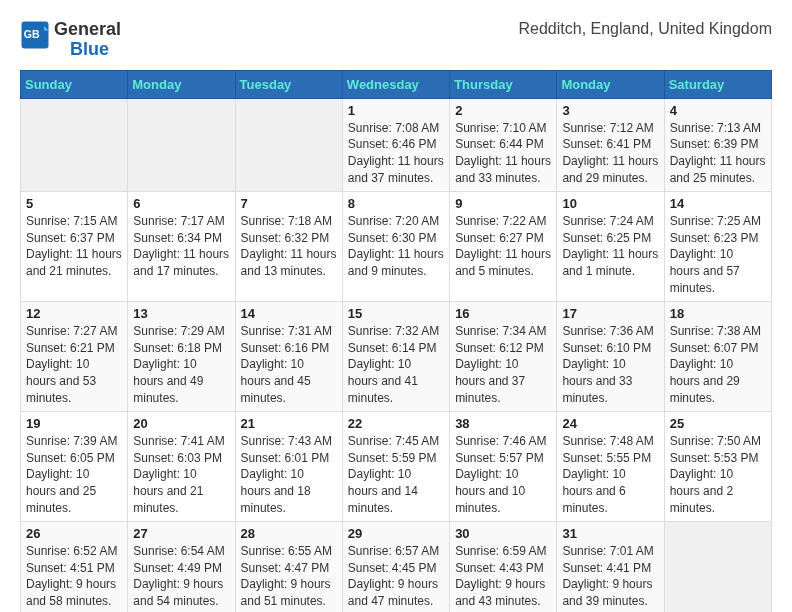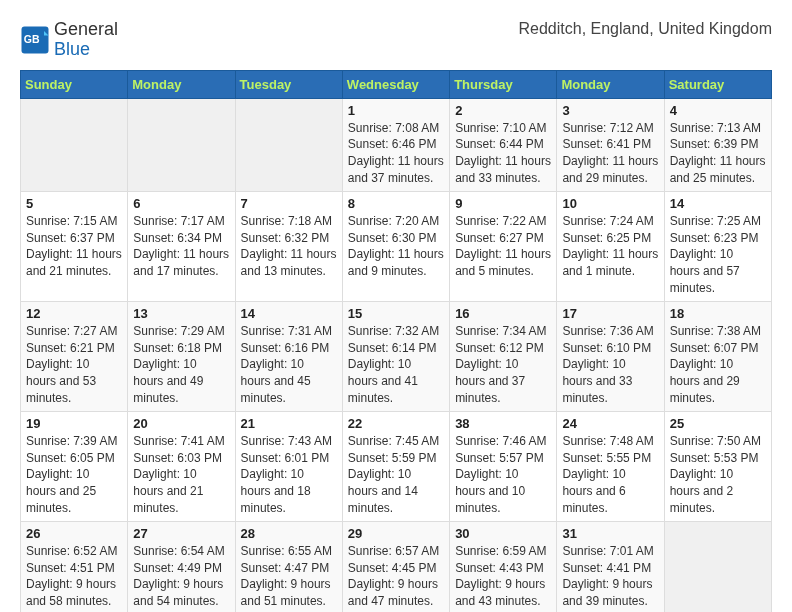--- a/index.html
+++ b/index.html
@@ -11,30 +11,29 @@
       padding: 20px;
     }
     .header-section {
       display: flex;
       align-items: flex-start;
       justify-content: space-between;
       margin-bottom: 10px;
     }
     .logo {
       display: flex;
-      align-items: center;
       gap: 4px;
     }
     .logo-text {
       font-size: 18px;
-      font-weight: normal;
+      font-weight: bold;
       line-height: 1.1;
     }
     .logo-general { color: #333; }
-    .logo-blue { color: #1a6bb5; }
+    .logo-blue { color: #1a6bb5; margin-left: 16px; }
     .logo-icon {
       width: 30px;
       height: 30px;
     }
     .title-block {
       text-align: right;
     }
     .month-title {
       font-size: 36px;
       font-weight: bold;
@@ -44,21 +43,21 @@
       font-size: 16px;
       color: #444;
     }
     .calendar-table {
       width: 100%;
       border-collapse: collapse;
       table-layout: fixed;
     }
     .calendar-table thead tr {
       background: #2a6db5;
-      color: #bef264;
+      color: #5eead4;
     }
     .calendar-table thead th {
       padding: 6px 4px;
       font-size: 13px;
       font-weight: bold;
       text-align: left;
       border: 1px solid #1a5a9a;
     }
     .calendar-table tbody tr {
       border-bottom: 1px solid #ccc;

